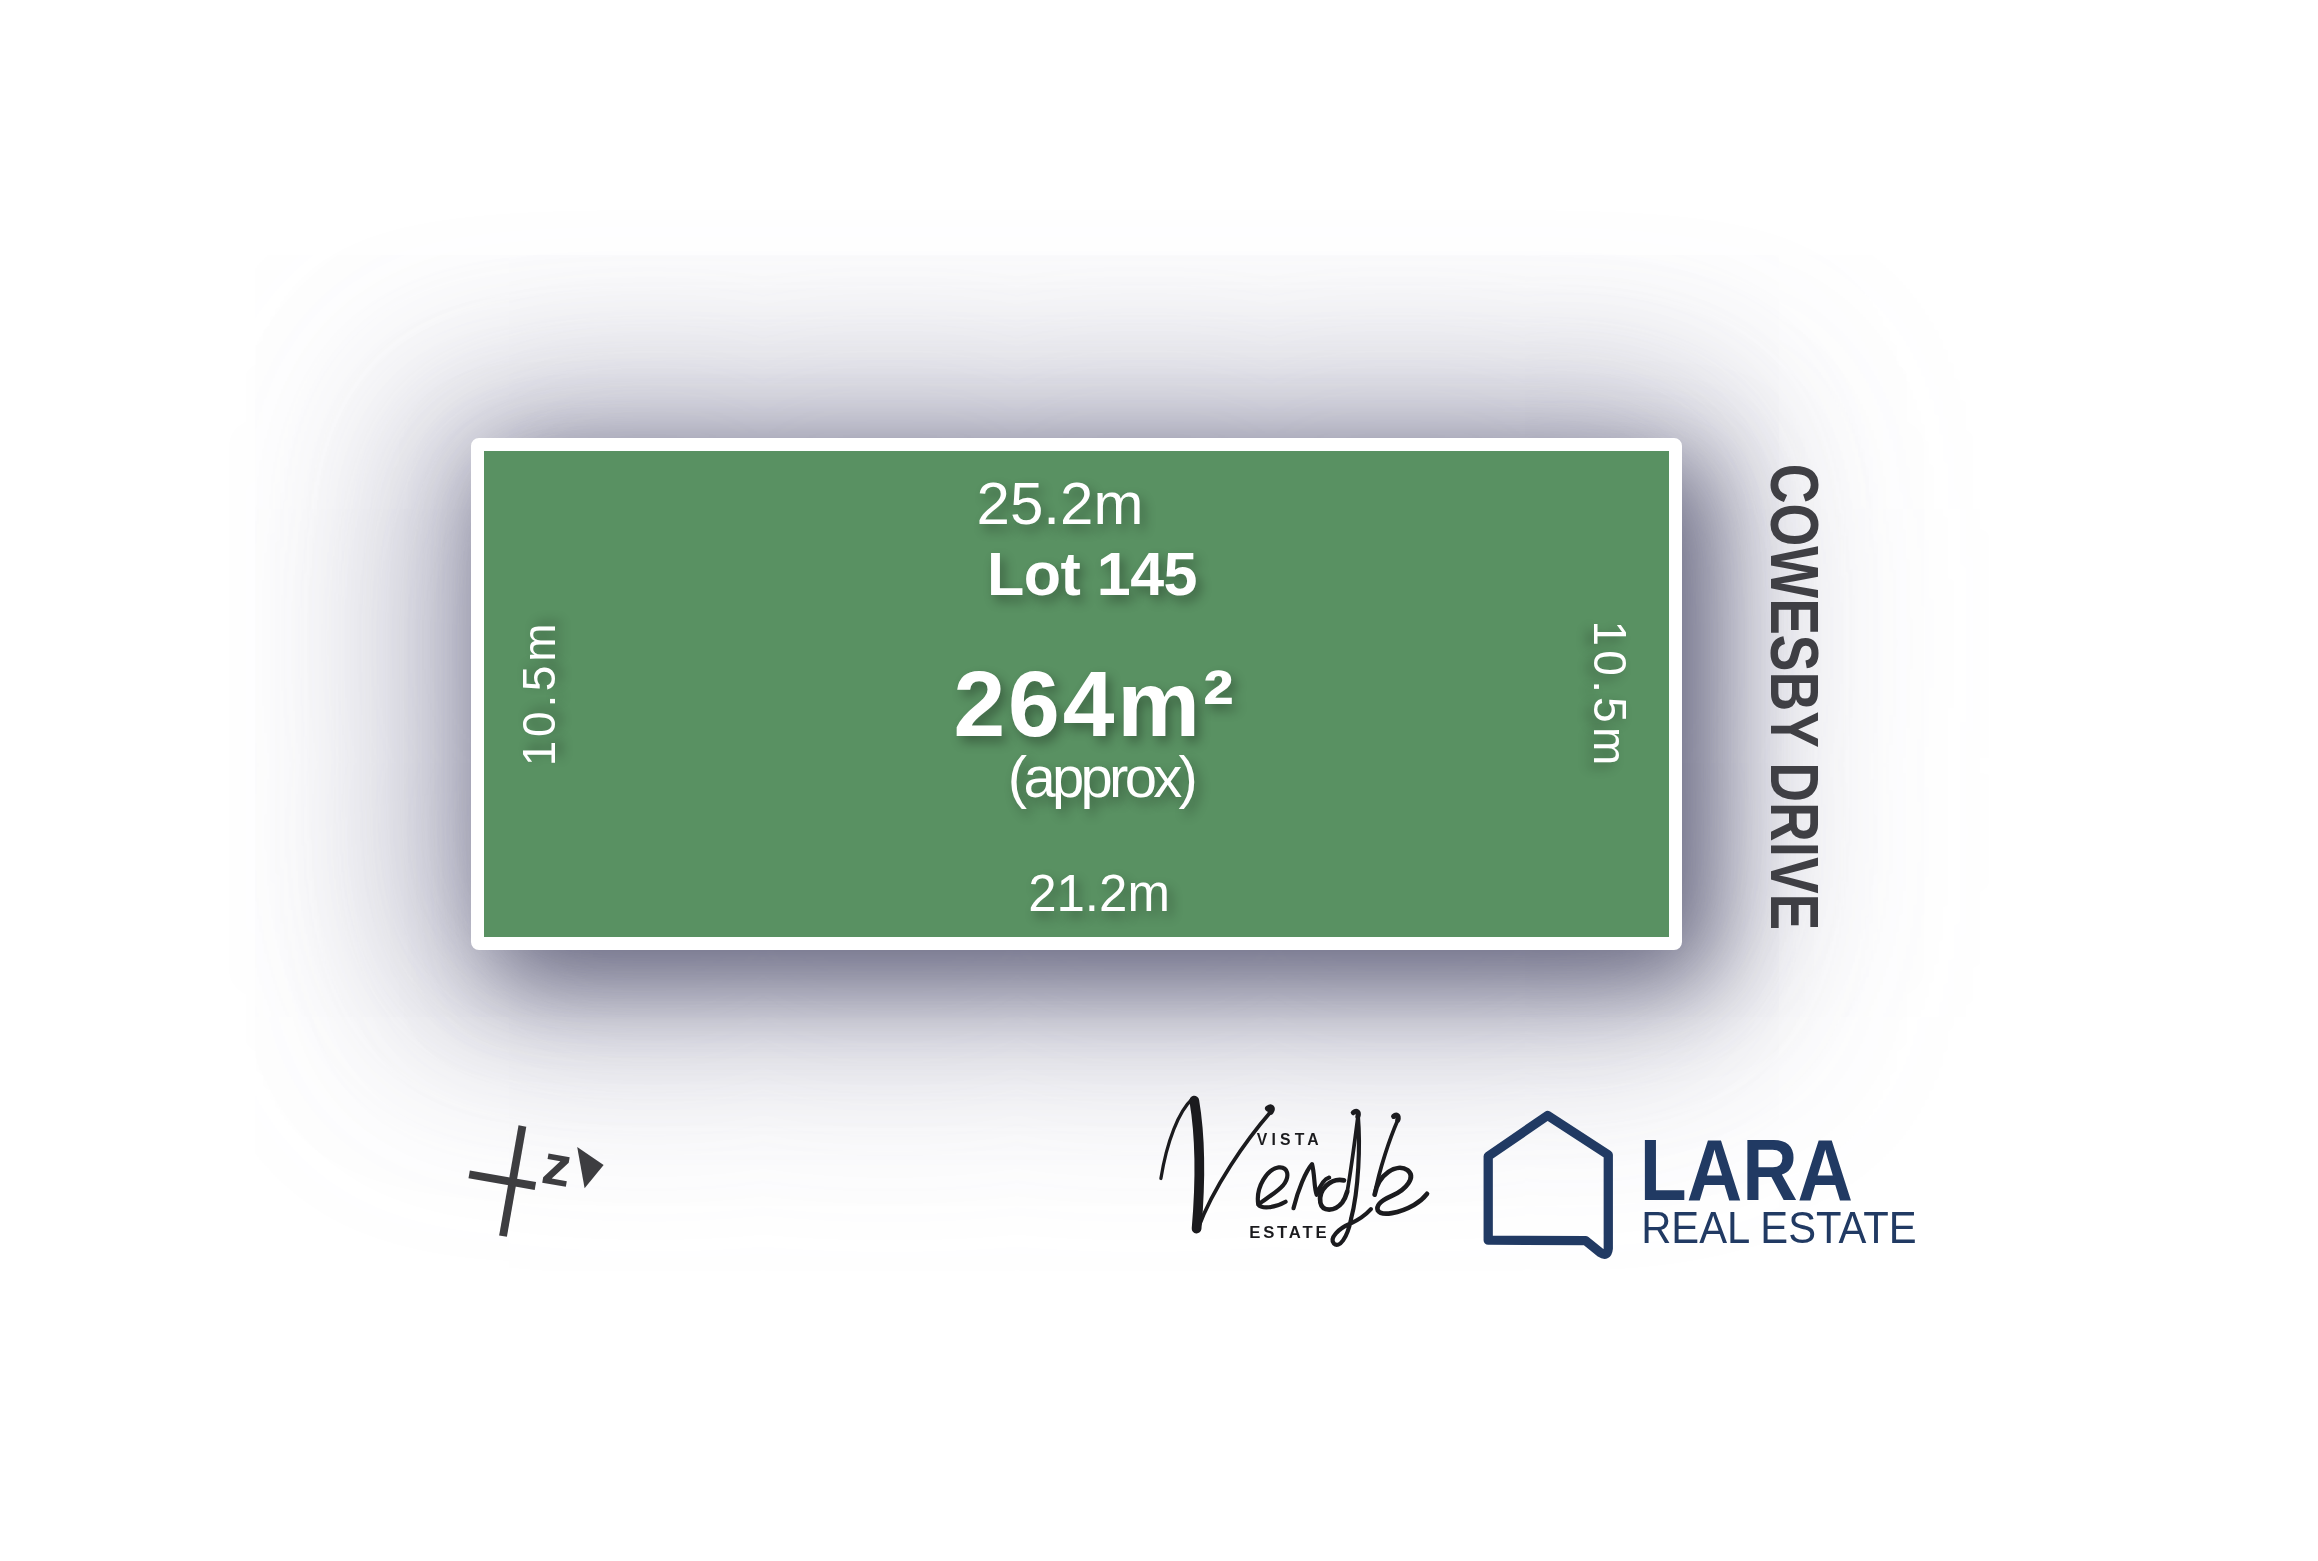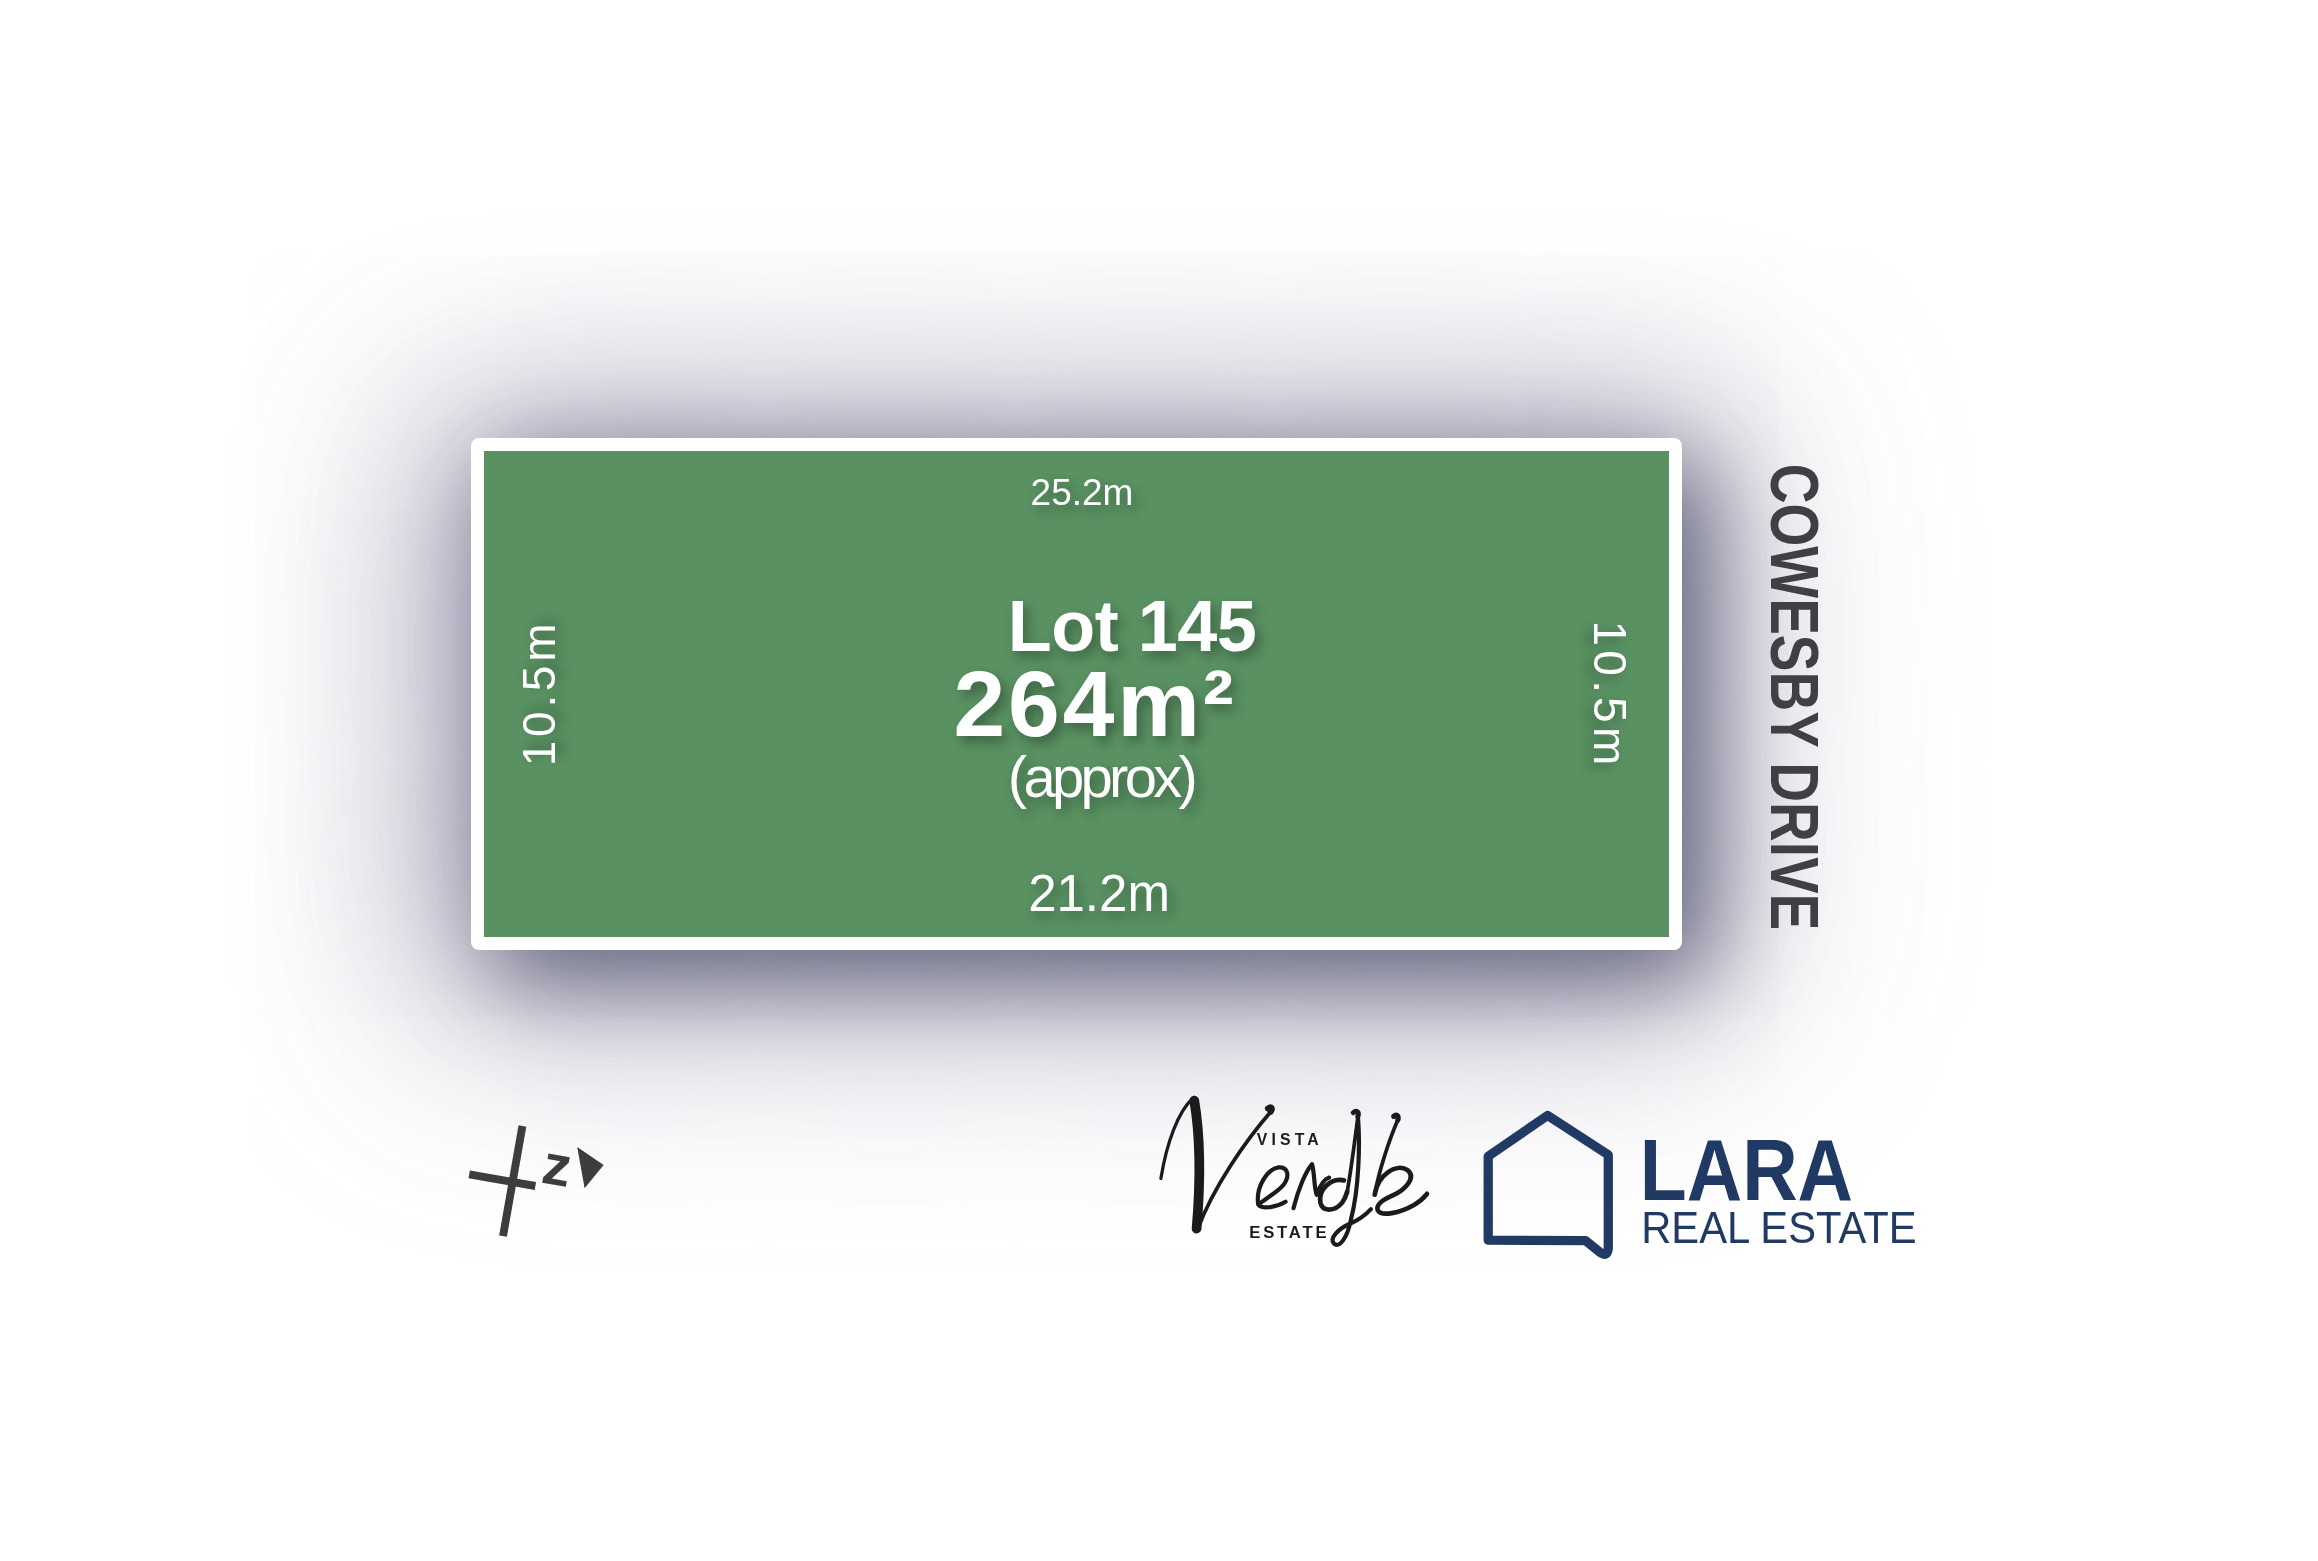--- a/index.html
+++ b/index.html
@@ -8,23 +8,23 @@
   .wt{position:absolute;color:#fff;white-space:nowrap;line-height:1;
       text-shadow:4.6px 6px 12px rgba(0,0,0,0.33);}
 </style>
 </head>
 <body>
 
 <div style="position:absolute;left:471px;top:438px;width:1211px;height:512px;box-sizing:border-box;
             background:#599162;border:13.4px solid #ffffff;border-radius:8px;
             box-shadow:25.5px 28px 88px 0px rgba(64,64,92,0.66), 0 14px 176px 32px rgba(116,116,146,0.60), 0 18.5px 241px 65px rgba(152,152,178,0.22);"></div>
 
-<div class="wt" style="left:1082px;top:474px;transform:translateX(-50%);font-size:37px;">25.2m</div>
+<div class="wt" style="left:1060px;top:474px;transform:translateX(-50%);font-size:60px;">25.2m</div>
 
-<div class="wt" style="left:1092px;top:590px;transform:translateX(-50%);font-size:72px;font-weight:bold;letter-spacing:-0.5px;margin-left:40px;">Lot 145</div>
+<div class="wt" style="left:1092px;top:544px;transform:translateX(-50%);font-size:61px;font-weight:bold;letter-spacing:-0.5px;">Lot 145</div>
 
 <div class="wt" style="left:1095px;top:658px;transform:translateX(-50%);font-size:93px;font-weight:bold;letter-spacing:2.8px;">264m²</div>
 
 <div class="wt" style="left:1101px;top:748px;transform:translateX(-50%);font-size:58px;letter-spacing:-3.7px;">(approx)</div>
 
 <div class="wt" style="left:1099px;top:868px;transform:translateX(-50%);font-size:51px;">21.2m</div>
 
 <div class="wt" style="left:539px;top:693px;transform:translate(-50%,-50%) rotate(-90deg);font-size:46px;letter-spacing:3.7px;">10.5m</div>
 
 <div class="wt" style="left:1610px;top:695px;transform:translate(-50%,-50%) rotate(90deg);font-size:46px;letter-spacing:4.2px;">10.5m</div>

